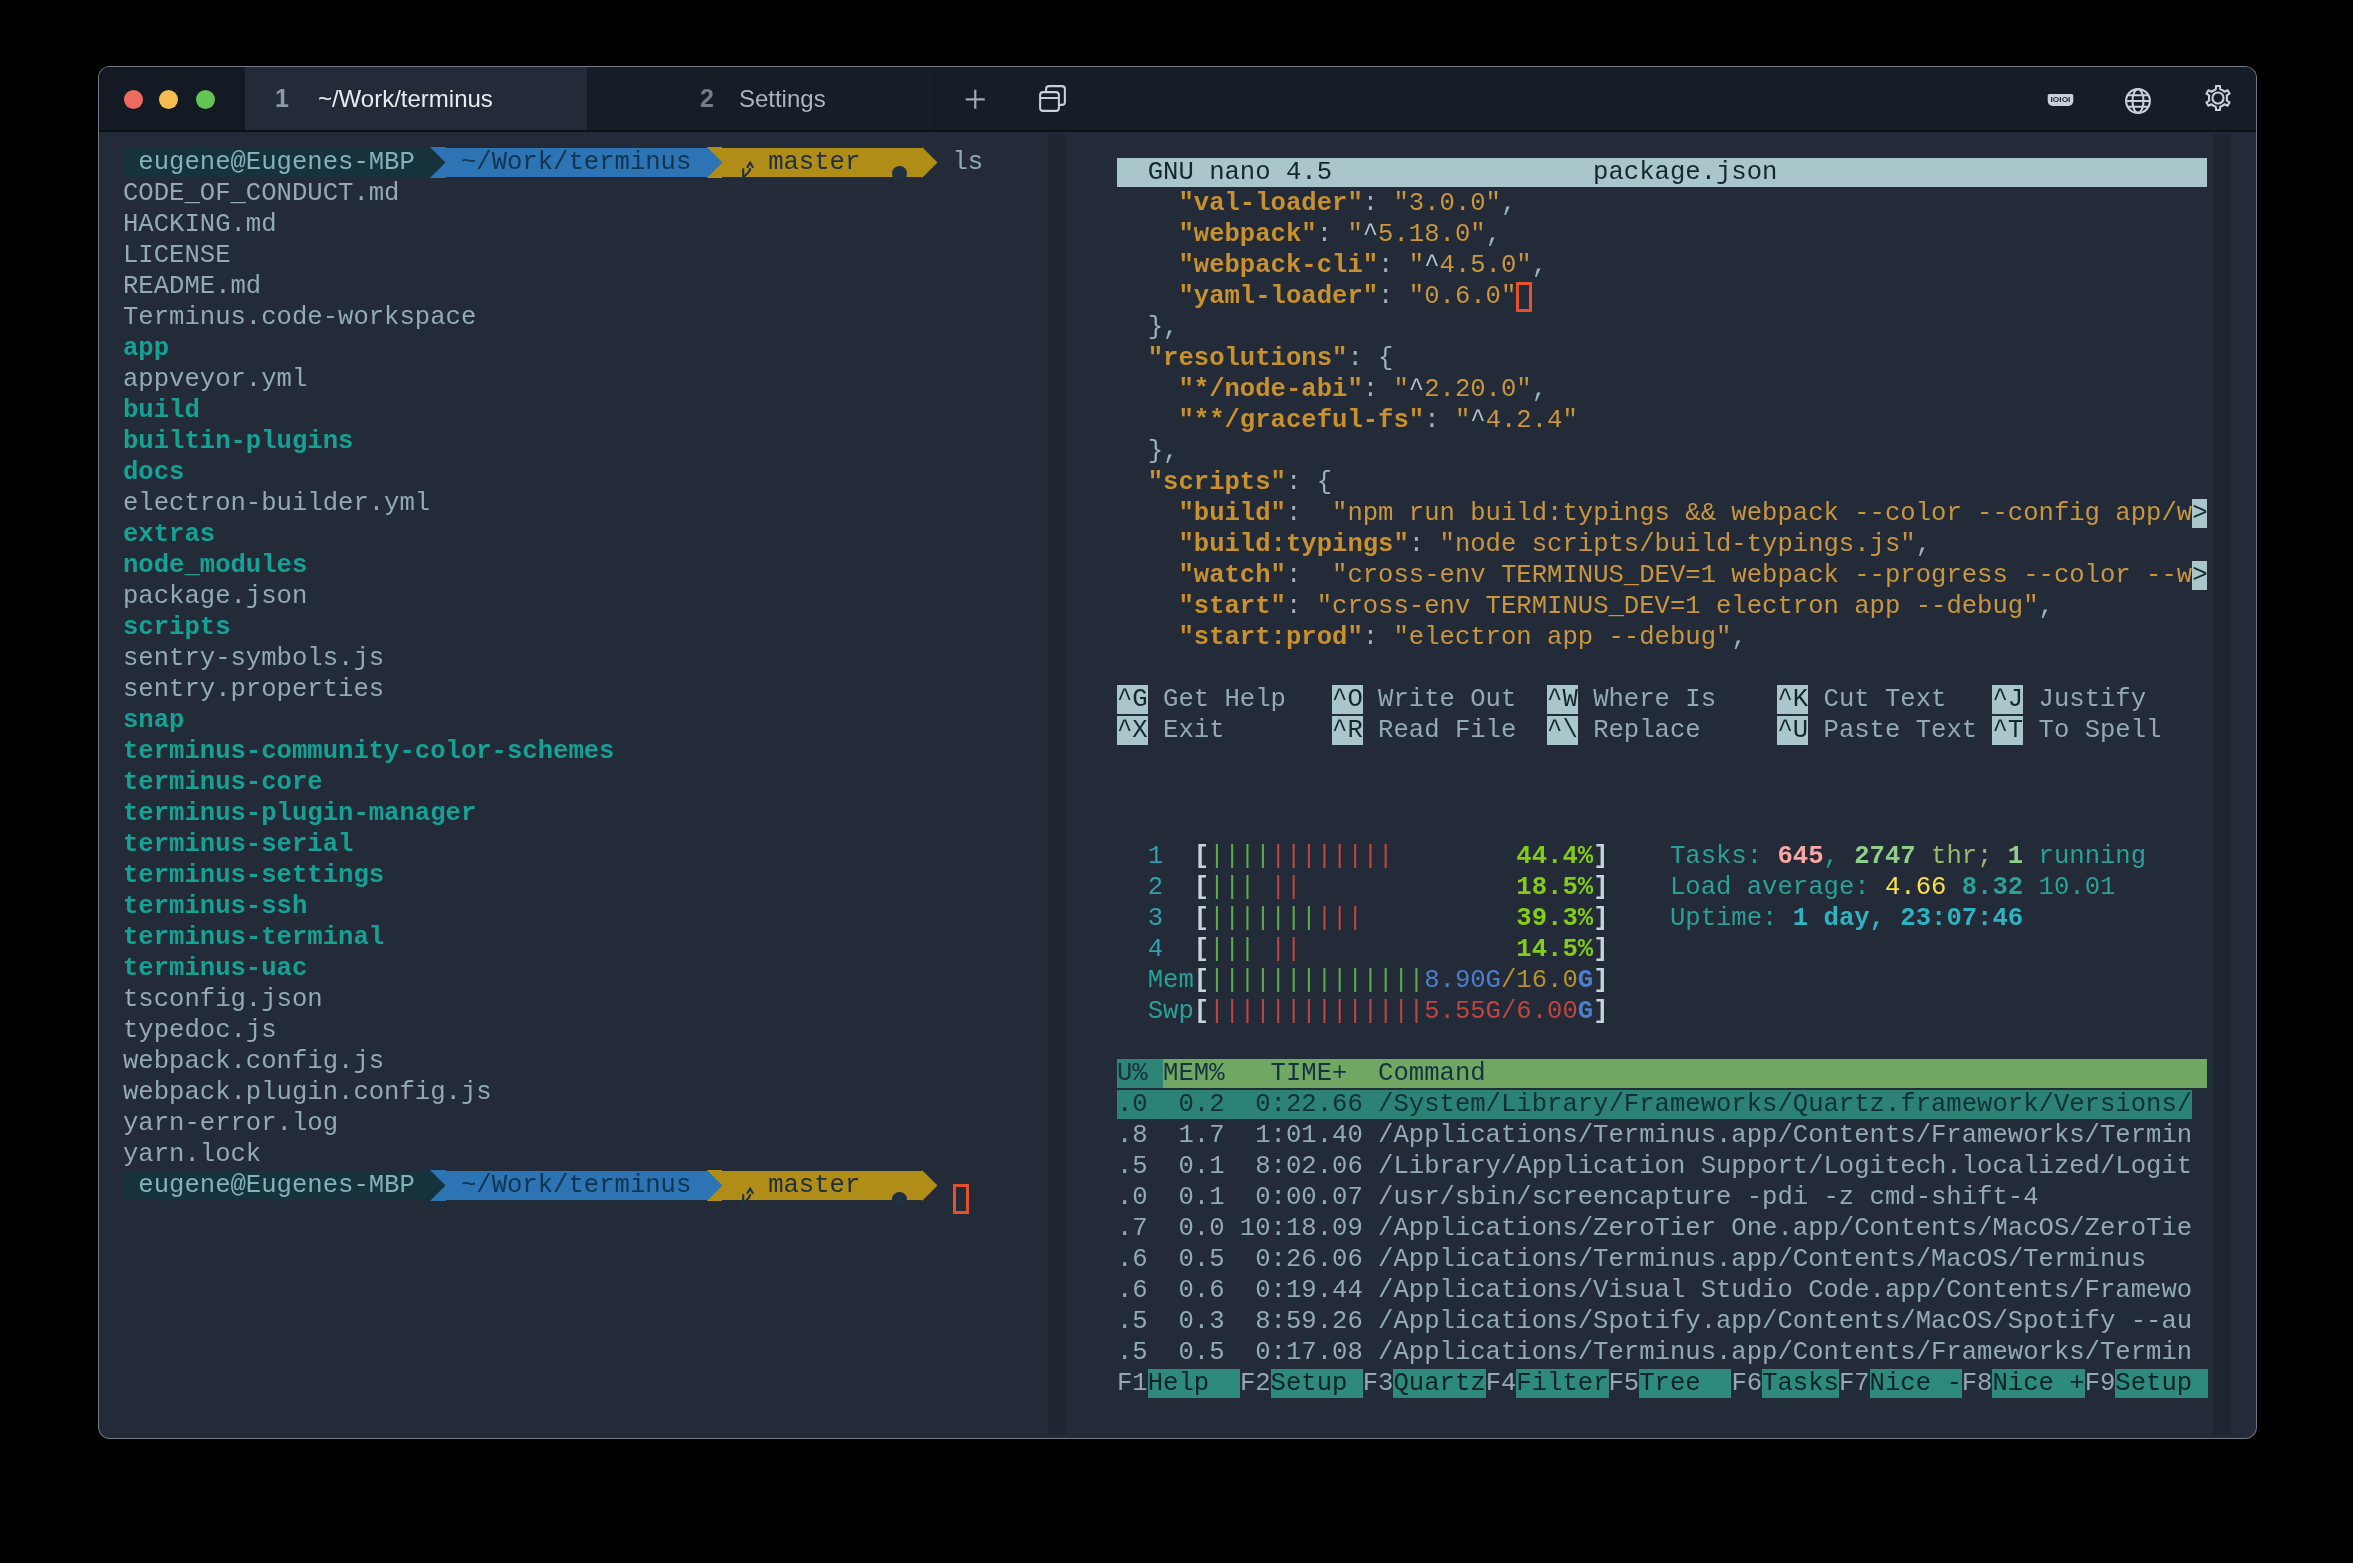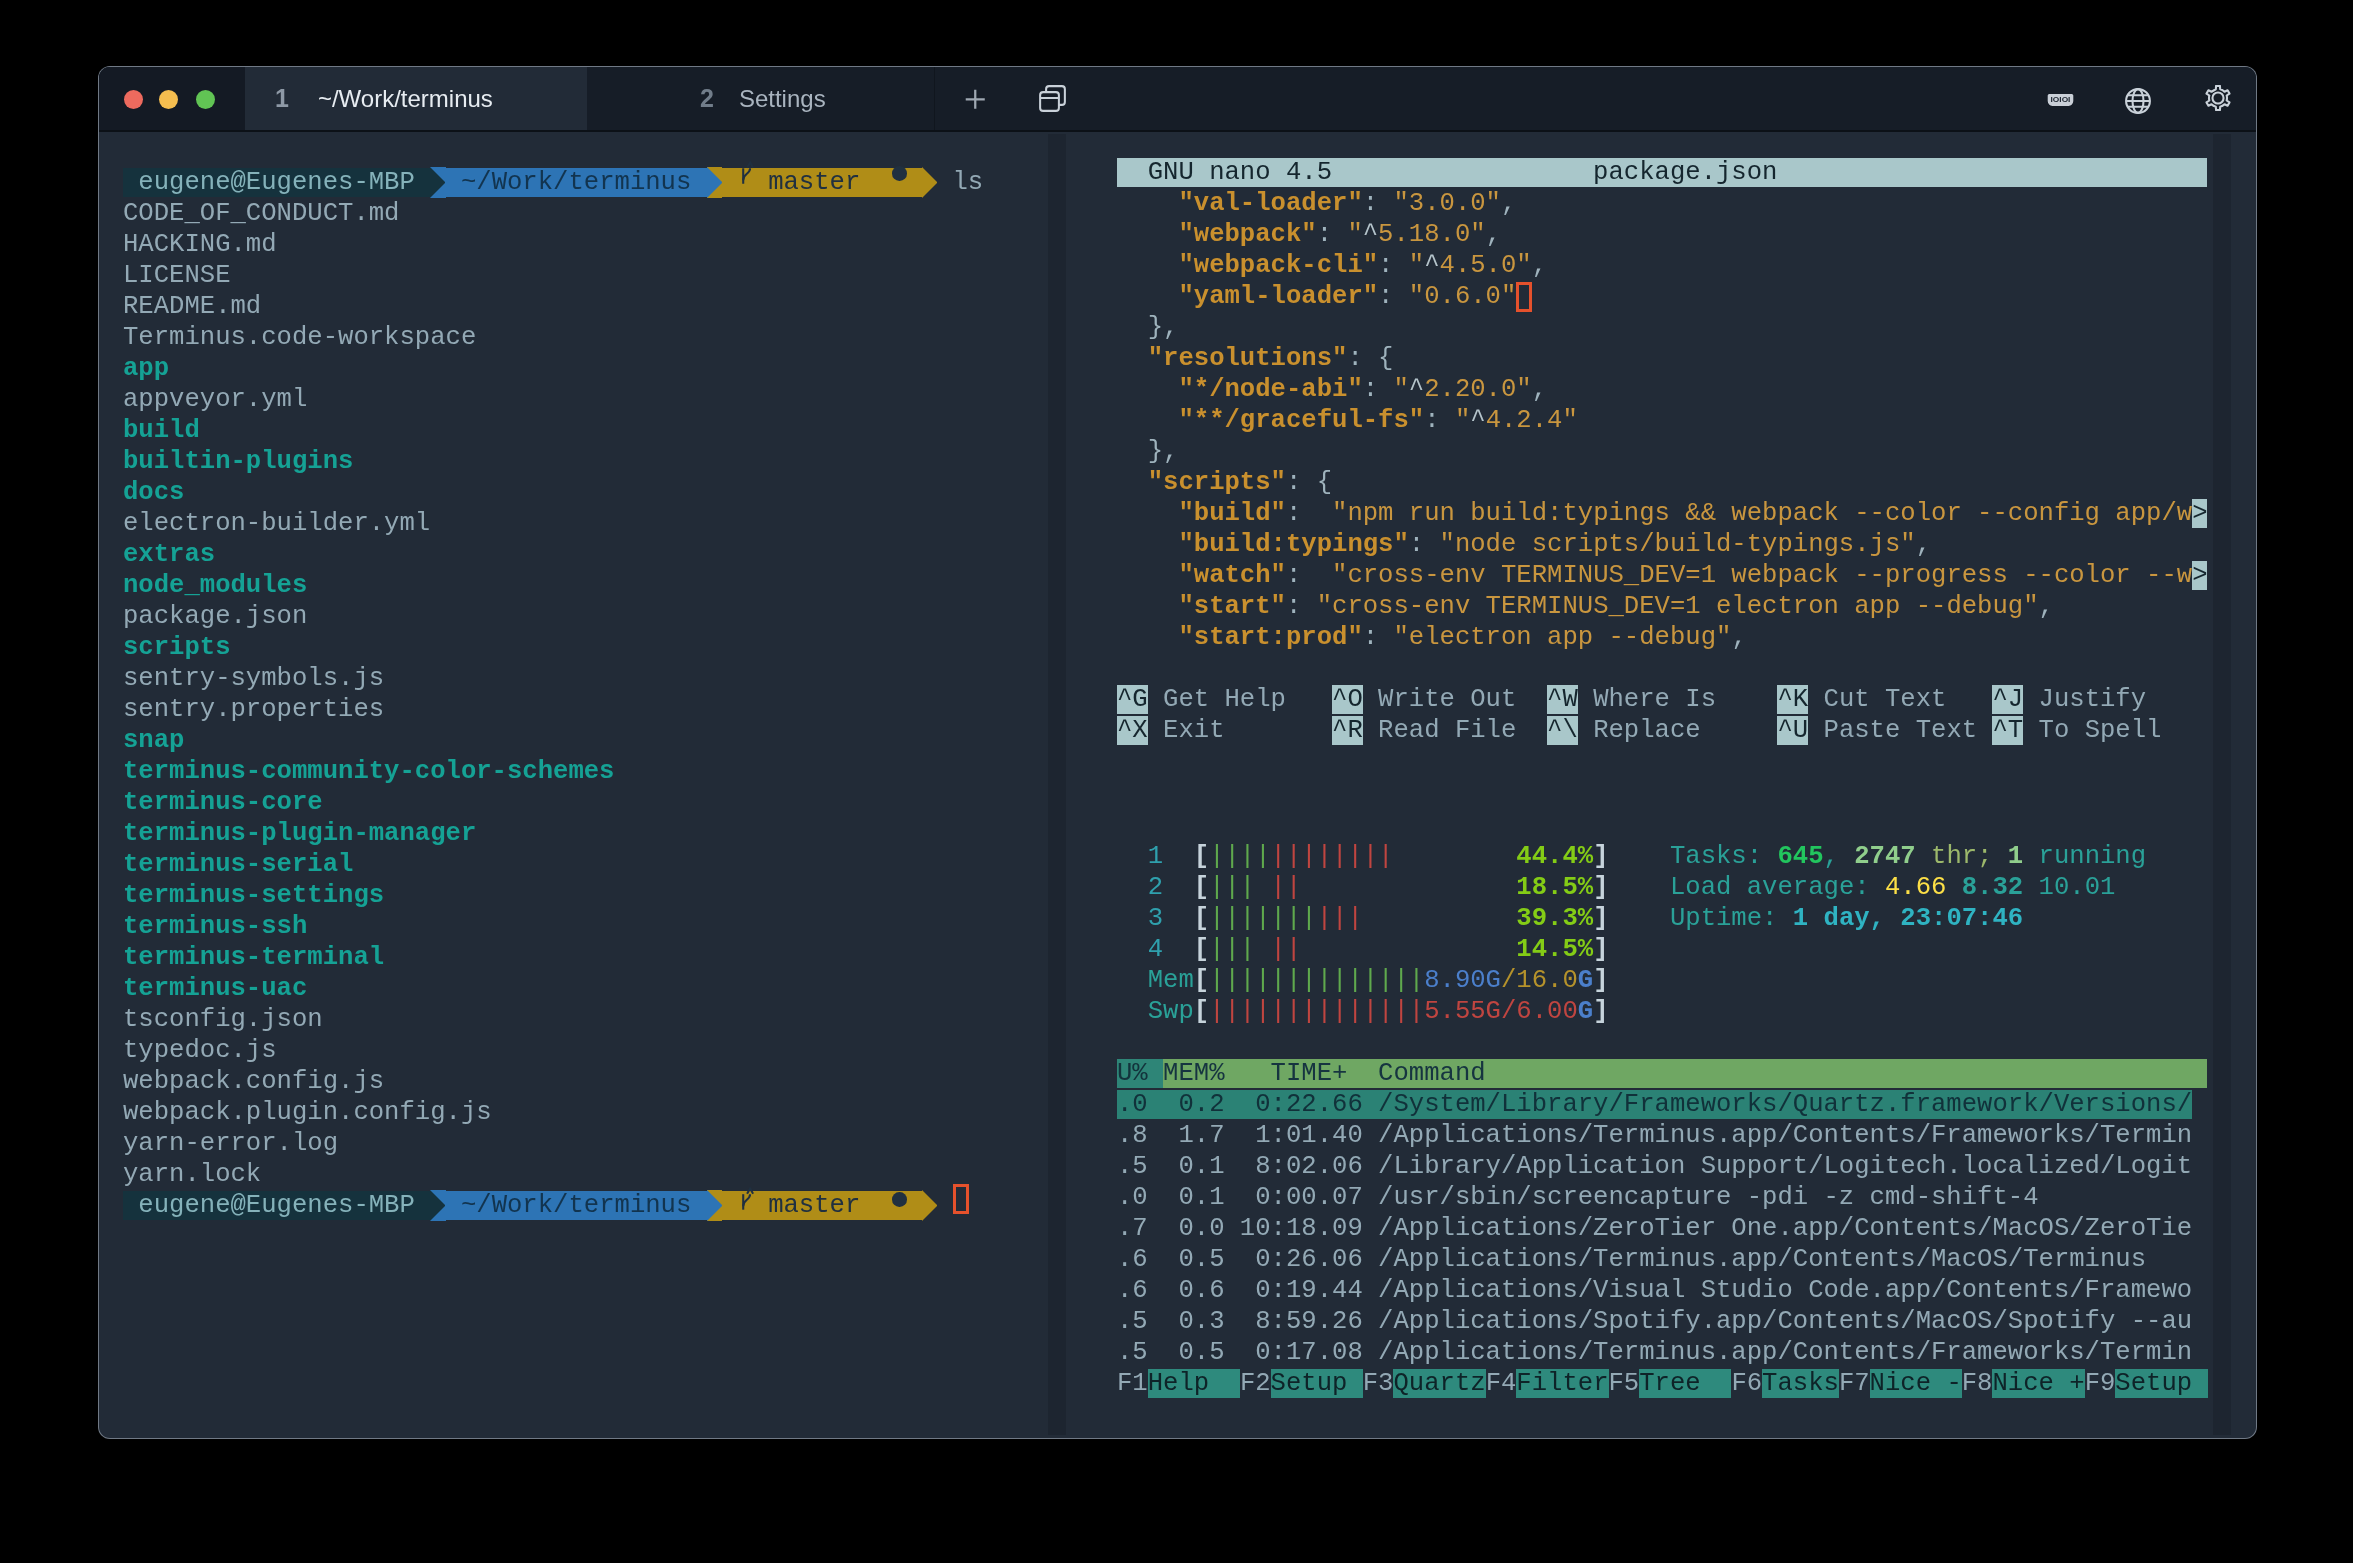--- a/index.html
+++ b/index.html
@@ -30,21 +30,21 @@
 .car{color:#B5C4CB}
 .inv{background:#A9C7CA;color:#15262E}
 .dot{position:absolute;width:14.7px;height:14.7px;border-radius:50%;background:#203040}
 .cur{position:absolute;width:15.6px;height:30px;border:3.5px solid #E5512C}
 .tl{color:#2AA198}
 .cy{color:#2FA0AD}
 .wb{color:#C6D3DB;font-weight:700}
 .gb{color:#5FA94D}
 .rb{color:#C04540}
 .bl{color:#84cc16;font-weight:700}
-.b1{color:#22c55e;font-weight:700}
+.b1{color:#fca5a5;font-weight:700}
 .b2{color:#90CE8C;font-weight:700}
 .b3{color:#2AA198;font-weight:700}
 .b4{color:#2FB3C2;font-weight:700}
 .bw{color:#fde047;font-weight:400}
 .ol{color:#9CB86B}
 .mb{color:#4B7FCB}
 .my{color:#B5922B}
 .mg{color:#4B7FCB;font-weight:700}
 .sr{color:#C04540}
 .hsel{background:#2E8577;color:#13333C}
@@ -94,21 +94,21 @@
 <svg class="ic" style="left:2106px;top:18px" width="26" height="26" viewBox="0 0 30 30">
       <g fill="none" stroke="#C9D1D9" stroke-width="2.4" stroke-linejoin="round">
         <path d="M12.48 4.91L12.78 0.97L17.22 0.97L17.52 4.91A10.4 10.4 0 0 1 22.48 7.78L26.04 6.06L28.26 9.91L25.00 12.13A10.4 10.4 0 0 1 25.00 17.87L28.26 20.09L26.04 23.94L22.48 22.22A10.4 10.4 0 0 1 17.52 25.09L17.22 29.03L12.78 29.03L12.48 25.09A10.4 10.4 0 0 1 7.52 22.22L3.96 23.94L1.74 20.09L5.00 17.87A10.4 10.4 0 0 1 5.00 12.13L1.74 9.91L3.96 6.06L7.52 7.78Z"></path>
         <circle cx="15" cy="15" r="6.4"></circle>
       </g>
     </svg>
 
  <div id="bline"></div>
  <div class="strip" style="left:949px"></div>
  <div class="strip" style="left:2114px"></div>
- <pre style="left:24px;top:100px"><span class="sg1"> eugene@Eugenes-MBP </span><span class="arr a1"></span><span class="sg2"> ~/Work/terminus </span><span class="arr a2"></span><span class="sg3">   master    </span><span class="arr a3"></span> ls
+ <pre style="left:24px;top:80px"><span class="sg1"> eugene@Eugenes-MBP </span><span class="arr a1"></span><span class="sg2"> ~/Work/terminus </span><span class="arr a2"></span><span class="sg3">   master    </span><span class="arr a3"></span> ls
 CODE_OF_CONDUCT.md
 HACKING.md
 LICENSE
 README.md
 Terminus.code-workspace
 <span class="dir">app</span>
 appveyor.yml
 <span class="dir">build</span>
 <span class="dir">builtin-plugins</span>
 <span class="dir">docs</span>

